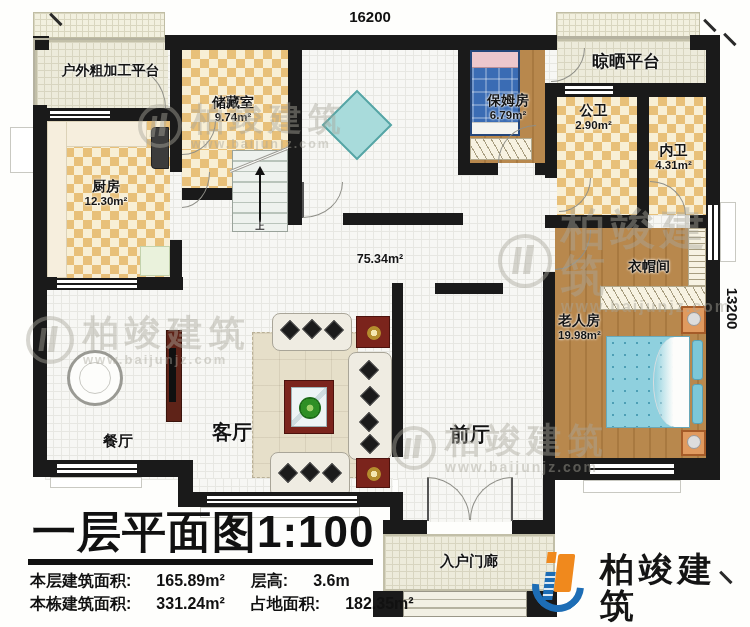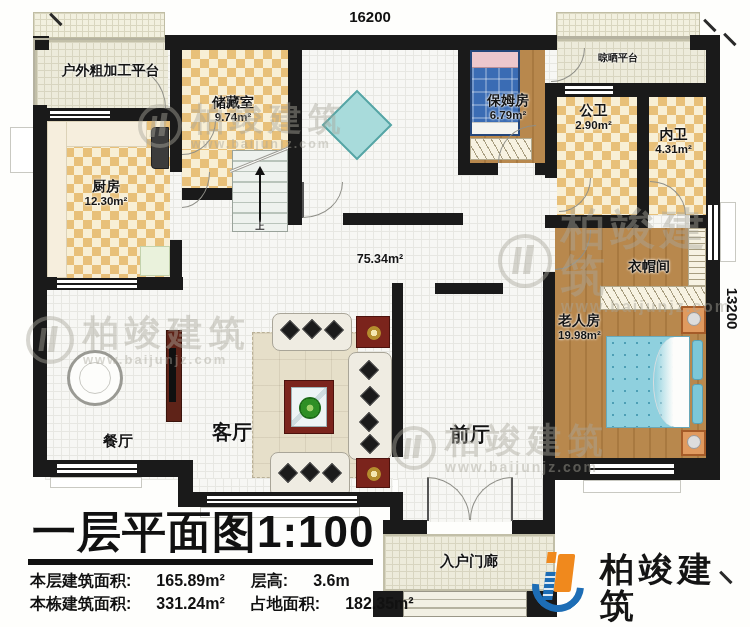--- a/index.html
+++ b/index.html
@@ -320,27 +320,27 @@
   </div>
   <div class="rlabel" style="left:193px;top:94px;width:80px">
     <span>储藏室</span><span class="area">9.74m²</span>
   </div>
   <div class="rlabel" style="left:66px;top:178px;width:80px">
     <span>厨房</span><span class="area">12.30m²</span>
   </div>
   <div class="rlabel" style="left:472px;top:92px;width:72px">
     <span>保姆房</span><span class="area">6.79m²</span>
   </div>
-  <div class="rlabel" style="left:592px;top:52px;width:52px;font-size:10px">
+  <div class="rlabel" style="left:592px;top:52px;width:52px;font-size:17px">
     <span>晾晒平台</span>
   </div>
   <div class="rlabel" style="left:566px;top:102px;width:55px">
     <span>公卫</span><span class="area">2.90m²</span>
   </div>
-  <div class="rlabel" style="left:646px;top:126px;width:55px">
+  <div class="rlabel" style="left:646px;top:142px;width:55px">
     <span>内卫</span><span class="area">4.31m²</span>
   </div>
   <div class="rlabel" style="left:613px;top:258px;width:72px">
     <span>衣帽间</span>
   </div>
   <div class="rlabel" style="left:550px;top:312px;width:80px;text-align:left;padding-left:8px">
     <span>老人房</span><span class="area">19.98m²</span>
   </div>
   <div class="rlabel" style="left:342px;top:252px;width:76px;font-size:12.5px">
     <span>75.34m²</span>

